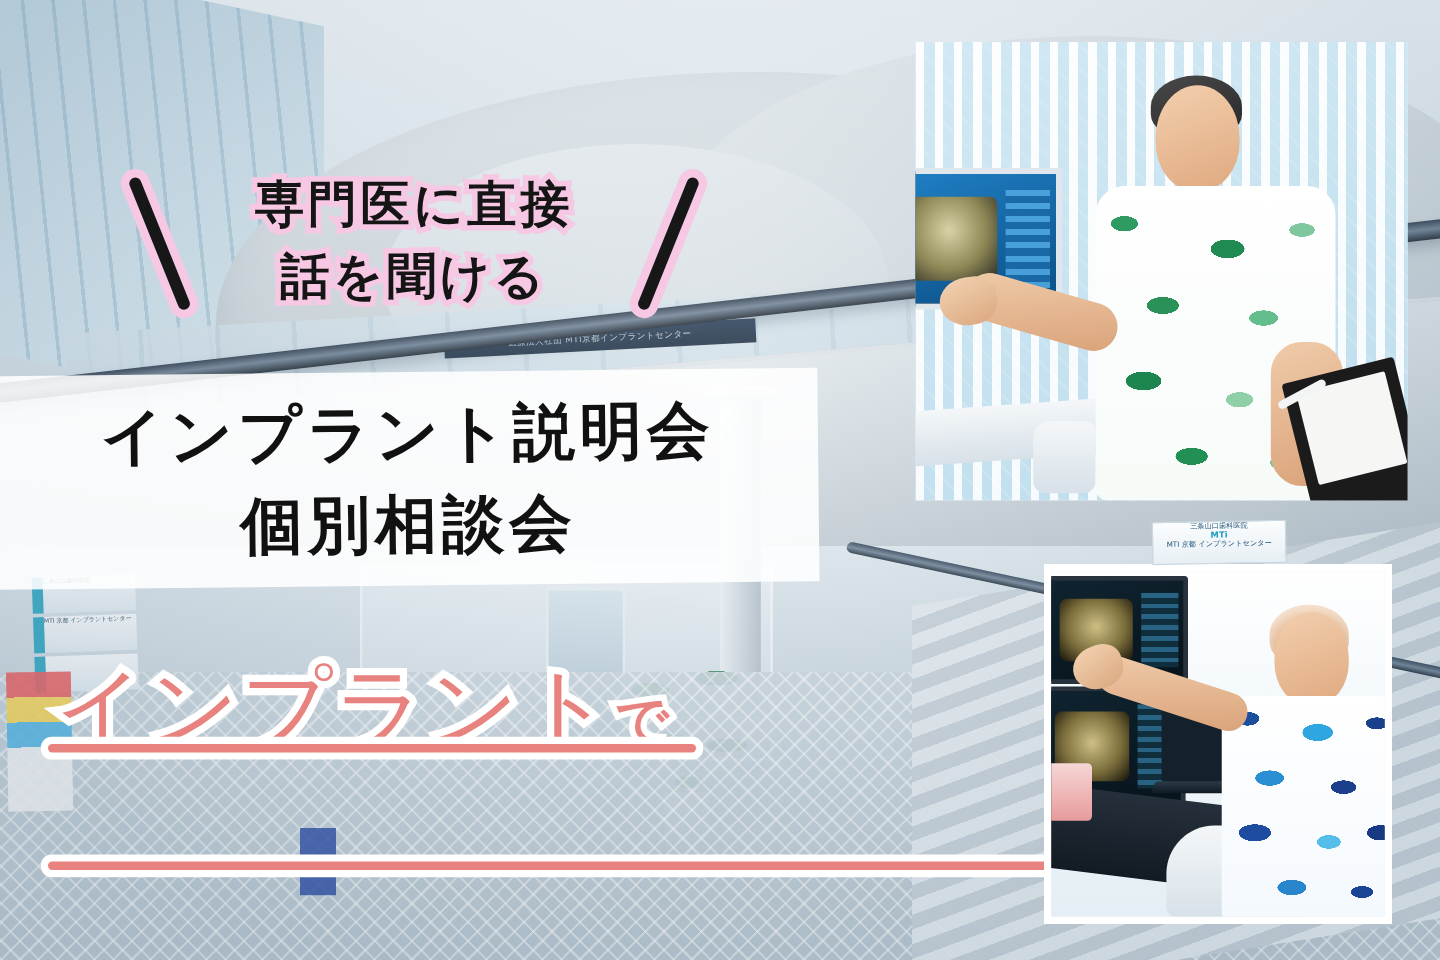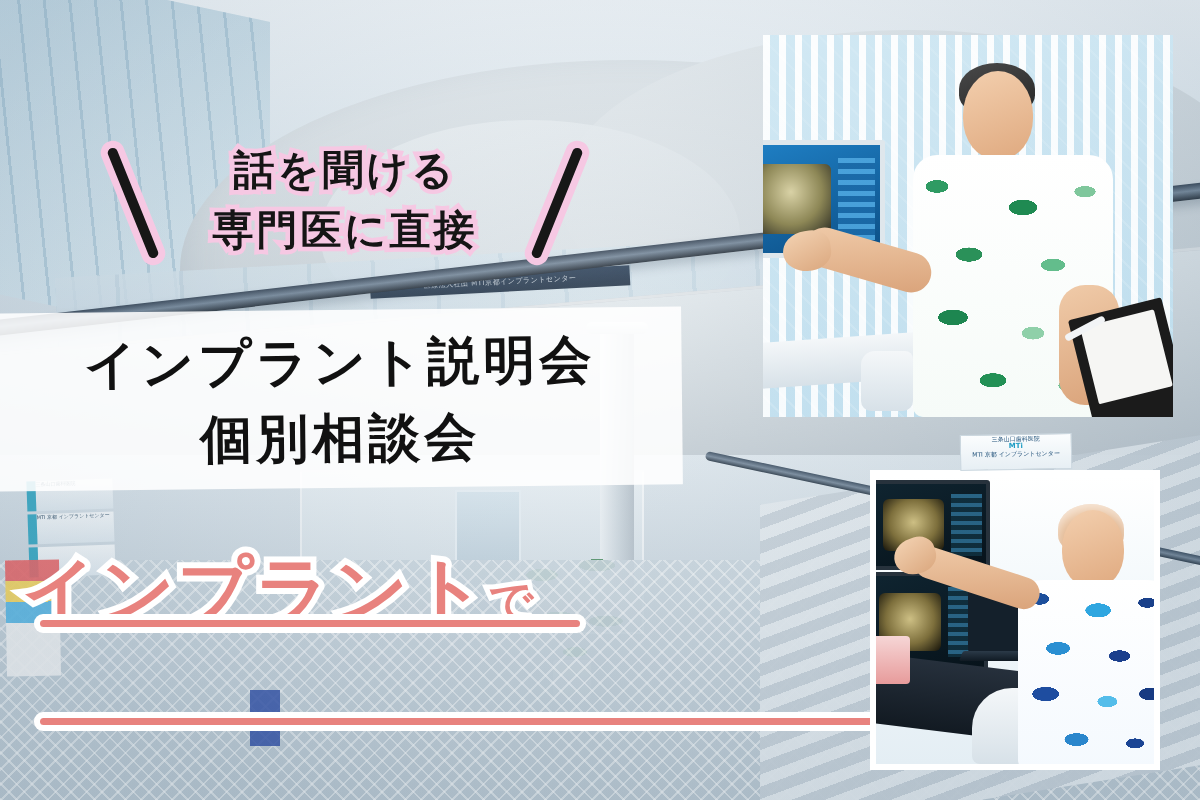--- a/index.html
+++ b/index.html
@@ -183,24 +183,25 @@
   }
   .band-title .l{
     font-weight:700;color:#111;letter-spacing:4px;white-space:nowrap;
     font-size:52px;line-height:76px;
   }
 
   
   .head{position:absolute;left:22px;top:548px;width:820px;}
   .head .row{position:relative;white-space:nowrap;}
   .head .big{
-    font-weight:700;font-size:74px;line-height:84px;letter-spacing:2px;
+    font-weight:400;font-size:74px;line-height:84px;letter-spacing:2px;
     color:#e8827e;
     -webkit-text-stroke:12px #ffffff;
     paint-order:stroke fill;
+    margin-left:24px;
   }
   .head .sm{
     font-weight:700;font-size:44px;letter-spacing:2px;
     color:#e8827e;
     -webkit-text-stroke:10px #ffffff;
     paint-order:stroke fill;
   }
   .rule{
     position:absolute;height:7px;border-radius:5px;background:#e8827e;
     box-shadow:0 0 0 6px #ffffff;
@@ -362,22 +363,22 @@
     </div>
     <div class="bg-postersL"></div>
     <div class="bg-blueplate"></div>
     <div class="bg-vig"></div>
   </div>
 
   <div class="catch">
     <div class="catch-line left"></div>
     <div class="catch-line right"></div>
     <div class="catch-text" style="top:0;">
+      <div>専門医に直接</div>
       <div>話を聞ける</div>
-      <div>専門医に直接</div>
     </div>
   </div>
 
   <div class="band"></div>
   <div class="band-title">
     <div class="l">インプラント説明会</div>
     <div class="l">個別相談会</div>
   </div>
 
   <div class="head">

